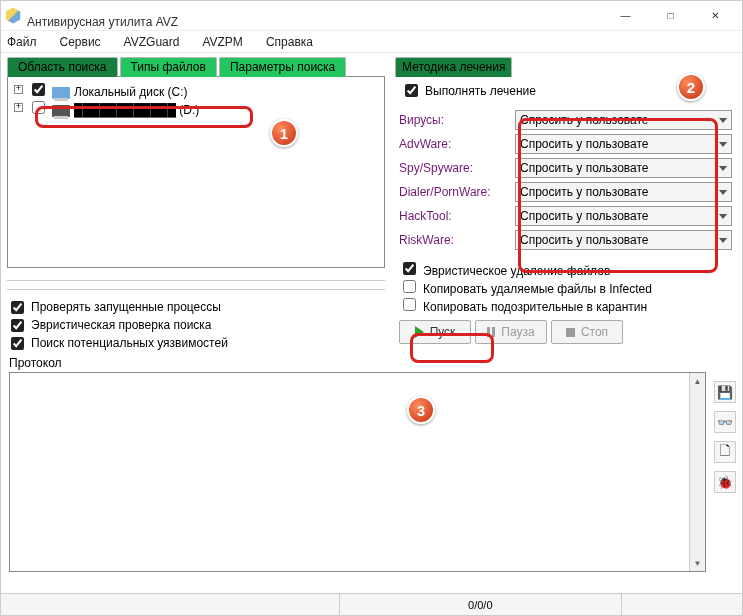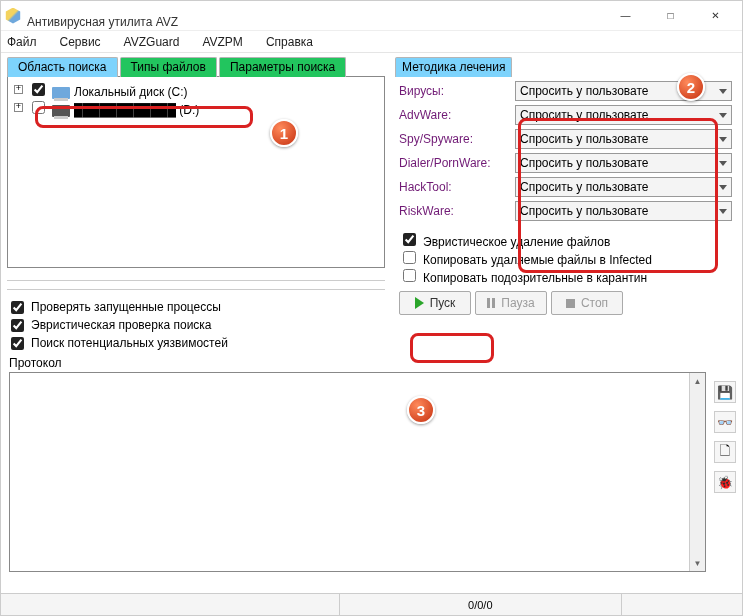--- a/index.html
+++ b/index.html
@@ -69,21 +69,21 @@
     padding: 2px 10px;
     border: 1px solid #b5b5b5;
     border-bottom: none;
     background: #22c55e;
     margin-right: 2px;
     border-radius: 2px 2px 0 0;
     position: relative;
     z-index: 1;
   }
   .tab.active {
-    background: #7dd3fc;
+    background: #15803d;
     z-index: 3;
   }
   
   .tree-box {
     border: 1px solid #888;
     height: 192px;
     background: #fff;
     margin-top: -1px;
     position: relative;
     padding: 4px 0;
@@ -308,20 +308,24 @@
       <div class="line">
         <input type="checkbox" checked="" style="">
         <span>Поиск потенциальных уязвимостей</span>
       </div>
     </div>
   </div>
 
   <div class="right-col">
     <div class="right-tabs">
       <div class="tab active">Методика лечения</div>
+    </div>
+    <div class="check-label">
+      <input type="checkbox" checked="" style="">
+      <span>Выполнять лечение</span>
     </div>
     <div class="threat-grid">
       <div class="threat-row">
         <a class="threat-link">Вирусы:</a>
         <div class="threat-select">
           <span>Спросить у пользовате</span>
             <span class="caret"></span>
         </div>
       </div>
       <div class="threat-row">

